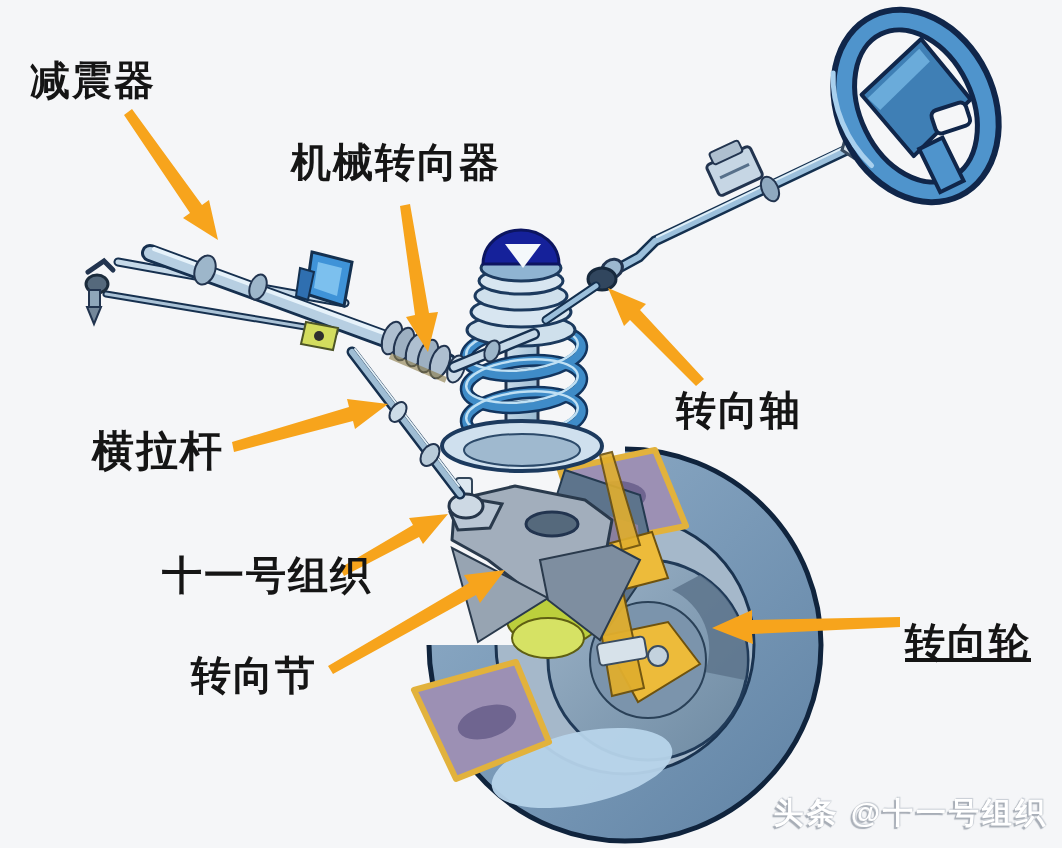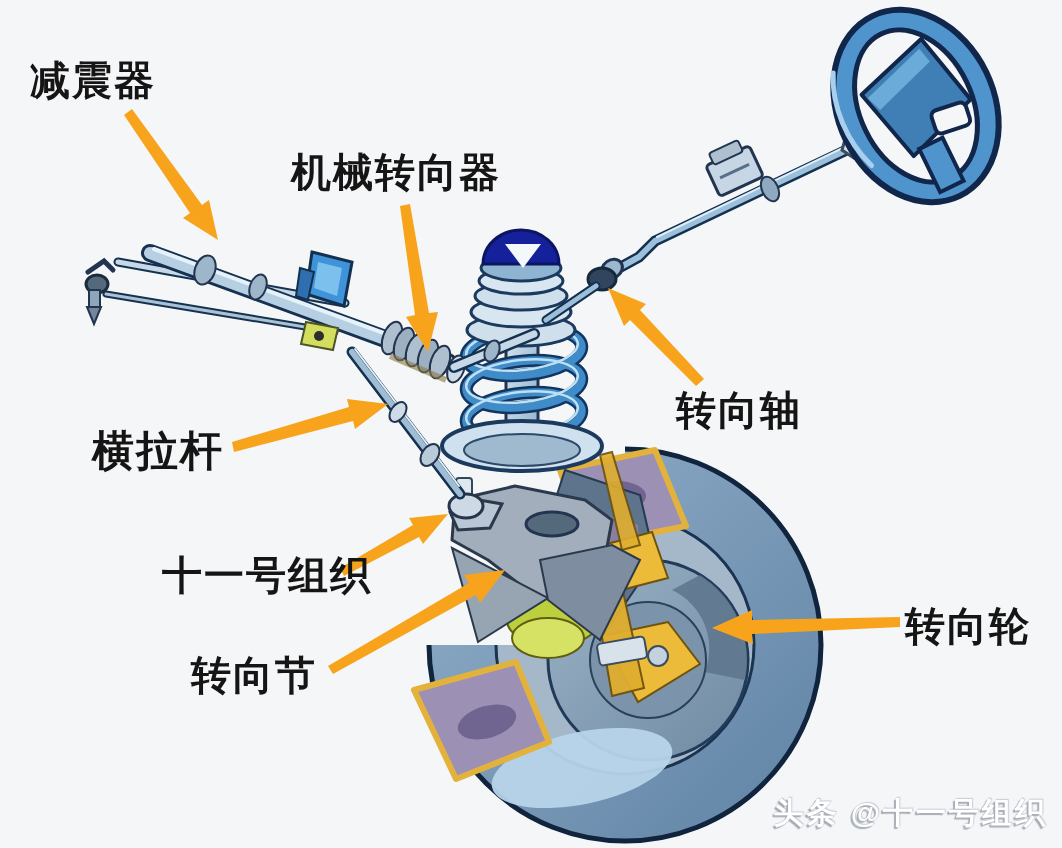--- a/index.html
+++ b/index.html
@@ -7,26 +7,26 @@
     position:relative;width:1062px;height:848px;overflow:hidden;
     background:#f5f6f8;
     font-family:"Liberation Sans", sans-serif;
   }
   .art{position:absolute;left:0;top:0;width:1062px;height:848px;}
   .label{
     position:absolute;font-weight:900;font-size:40px;line-height:1.1;
     color:#151515;letter-spacing:2px;white-space:nowrap;
   }
   #lbl-shock-absorber{left:30px;top:58px;}
-  #lbl-steering-gear{left:291px;top:150px;}
+  #lbl-steering-gear{left:291px;top:140px;}
   #lbl-tie-rod{left:92px;top:428px;font-size:42px;text-align:right;}
   #lbl-knuckle-arm{left:162px;top:553px;}
   #lbl-knuckle{left:175px;top:653px;margin-left:16px;}
   #lbl-steering-shaft{left:676px;top:388px;}
-  #lbl-road-wheel{left:905px;top:604px;}
+  #lbl-road-wheel{left:905px;top:620px;text-decoration:underline;}
   .watermark{
     position:absolute;right:14px;bottom:14px;
     font-size:30px;font-weight:700;letter-spacing:3px;color:#ffffff;
     text-shadow:-2px 2px 1px #a7adb6, 1px -1px 1px #c9ced5, 0 0 1px #9aa0a8;
     white-space:nowrap;
     margin-left:20px;
   }
 </style>
 </head>
 <body>

